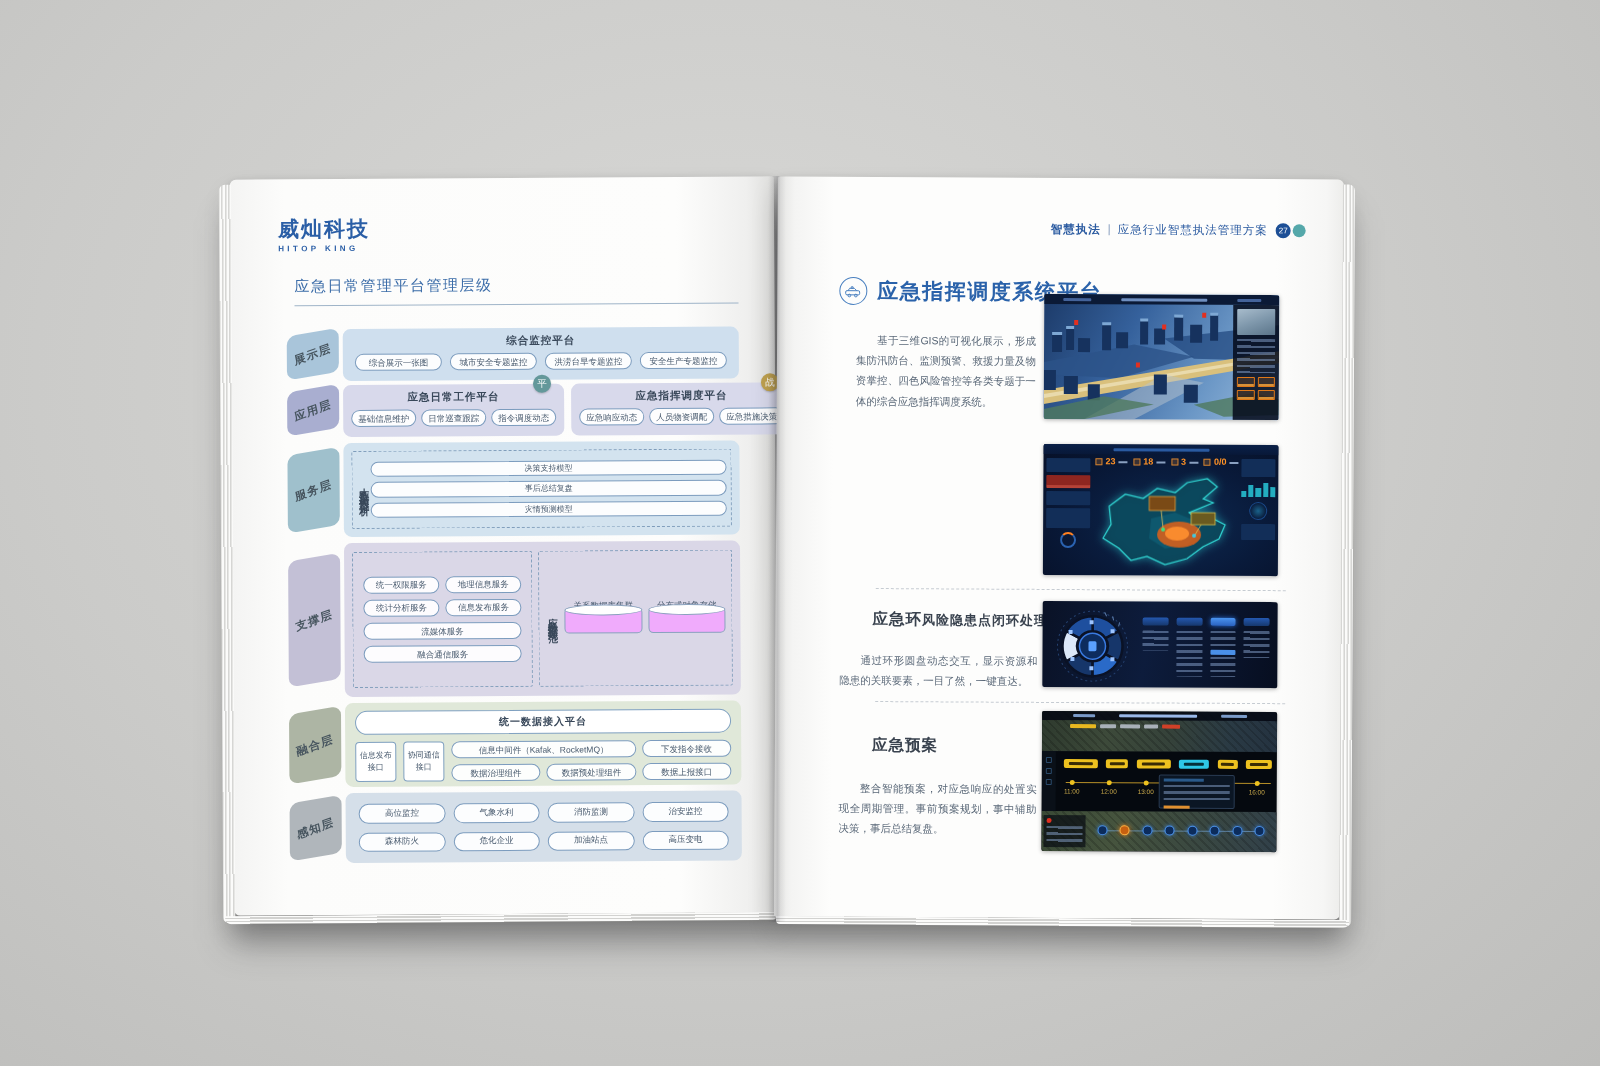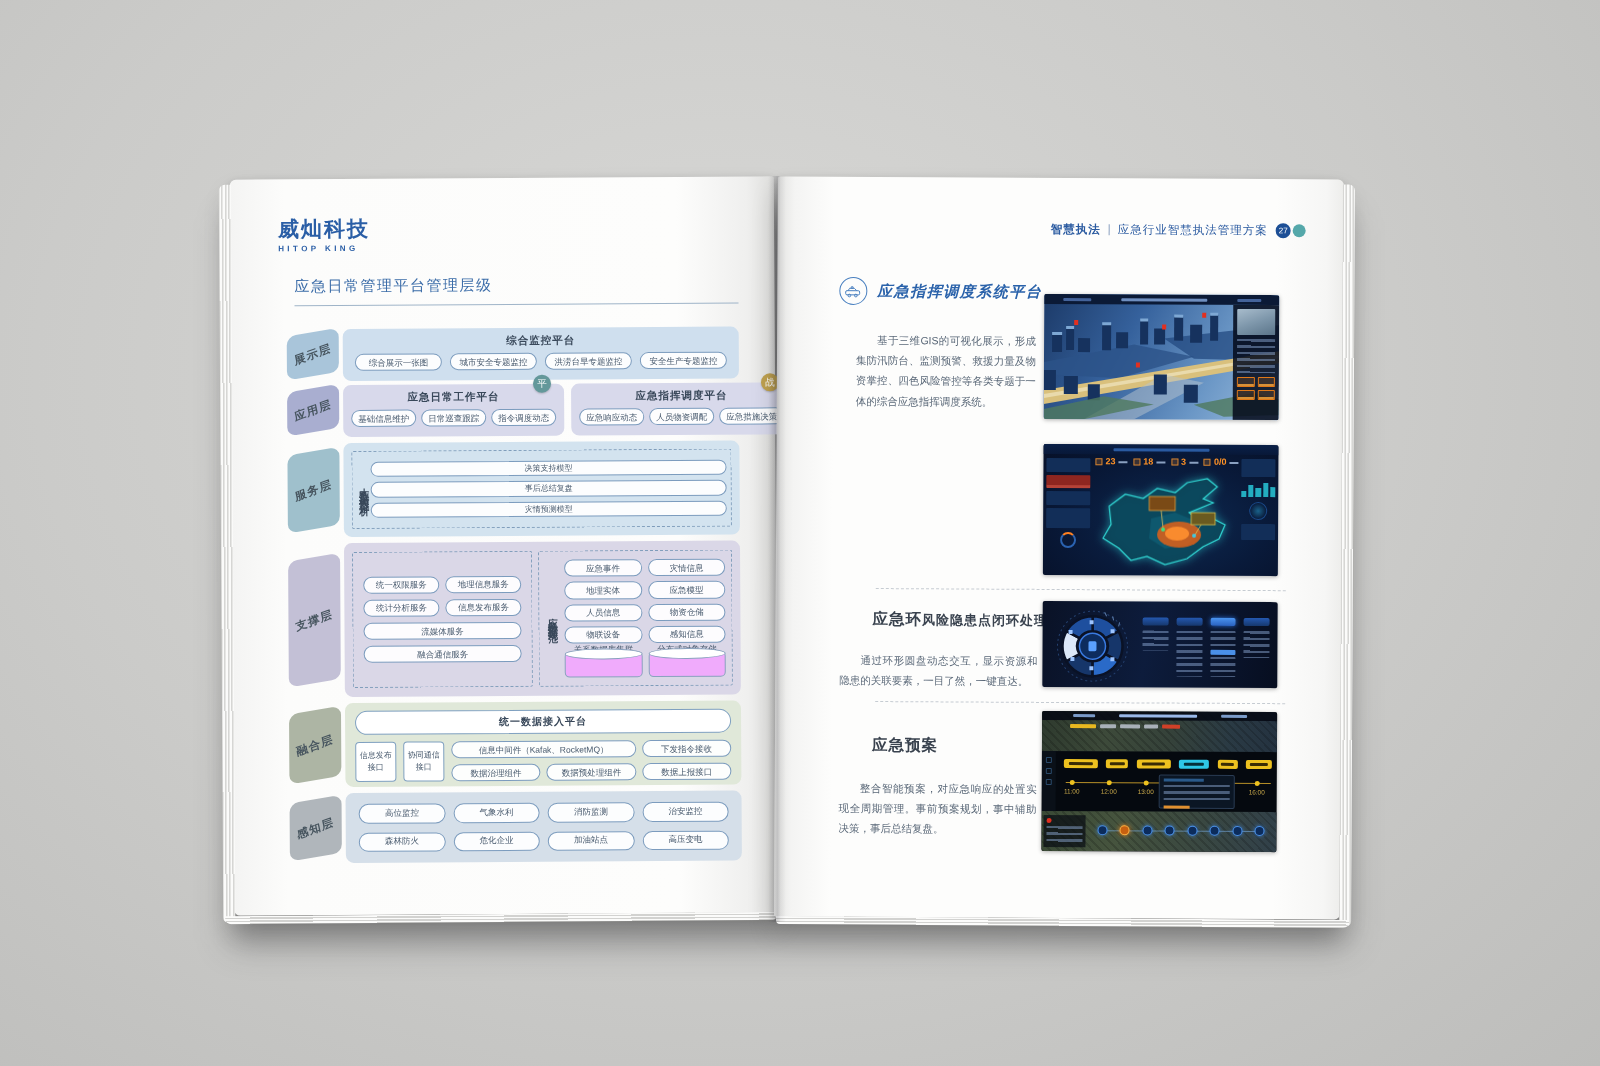--- a/index.html
+++ b/index.html
@@ -100,21 +100,21 @@
   
   .rp-header{position:absolute;top:44px;right:38px;display:flex;align-items:center;gap:8px;}
   .hdr-tag{font-weight:bold;color:#2a5aa0;font-size:11.5px;letter-spacing:1px;}
   .hdr-sep{width:1px;height:11px;background:#8aa0c0;}
   .hdr-title{color:#2a5aa0;font-size:11.5px;letter-spacing:1px;}
   .badge-page{width:15px;height:15px;border-radius:50%;background:#1d4f96;color:#fff;font-size:8px;
     display:flex;align-items:center;justify-content:center;z-index:1;}
   .badge-teal{width:13px;height:13px;border-radius:50%;background:#55a8aa;margin-left:-6px;}
   .sec-head{position:absolute;left:62px;top:100px;display:flex;align-items:center;gap:10px;}
   .car-icon{width:28px;height:28px;border-radius:50%;border:1.6px solid #4a80c0;display:flex;align-items:center;justify-content:center;flex:none;}
-  .sec1-title{font-size:15px;font-weight:bold;color:#2a62aa;letter-spacing:1.5px;white-space:nowrap;font-style:italic;}
+  .sec1-title{font-size:21px;font-weight:bold;color:#2a62aa;letter-spacing:1.5px;white-space:nowrap;}
   .para{position:absolute;font-size:10.5px;line-height:1.95;color:#5a6878;text-align:justify;text-indent:2em;}
   .para1{left:79px;top:142px;width:180px;}
   .para2{left:64px;top:462px;width:198px;}
   .para3{left:64px;top:590px;width:198px;}
   .sec2-head{position:absolute;left:97px;top:432px;display:flex;align-items:baseline;white-space:nowrap;}
   .s-title{font-size:15.5px;font-weight:bold;color:#39424e;letter-spacing:1px;}
   .s-sub{font-size:13px;font-weight:bold;color:#39424e;letter-spacing:1px;}
   .sec3-title{position:absolute;left:97px;top:558px;}
   .hdiv{position:absolute;left:100px;right:56px;border-top:1px dashed #c6ccd2;}
   .div1{top:411px;} .div2{top:524px;}
@@ -290,30 +290,20 @@
             <div class="pill">地理信息服务</div>
             <div class="pill">统计分析服务</div>
             <div class="pill">信息发布服务</div>
           </div>
           <div class="pill">流媒体服务</div>
           <div class="pill">融合通信服务</div>
         </div>
         <div class="dash b42">
           <div class="vlabel">应急数据规范</div>
           <div class="spec">
-            <div class="g2">
-              <div class="pill">应急事件</div>
-              <div class="pill">灾情信息</div>
-              <div class="pill">地理实体</div>
-              <div class="pill">应急模型</div>
-              <div class="pill">人员信息</div>
-              <div class="pill">物资仓储</div>
-              <div class="pill">物联设备</div>
-              <div class="pill">感知信息</div>
-            </div>
             <div class="cyl-row">
               <div class="cyl">
                   <span>关系数据库集群</span>
                 </div>
               <div class="cyl">
                   <span>分布式对象存储</span>
                 </div>
             </div>
           </div>
         </div>

